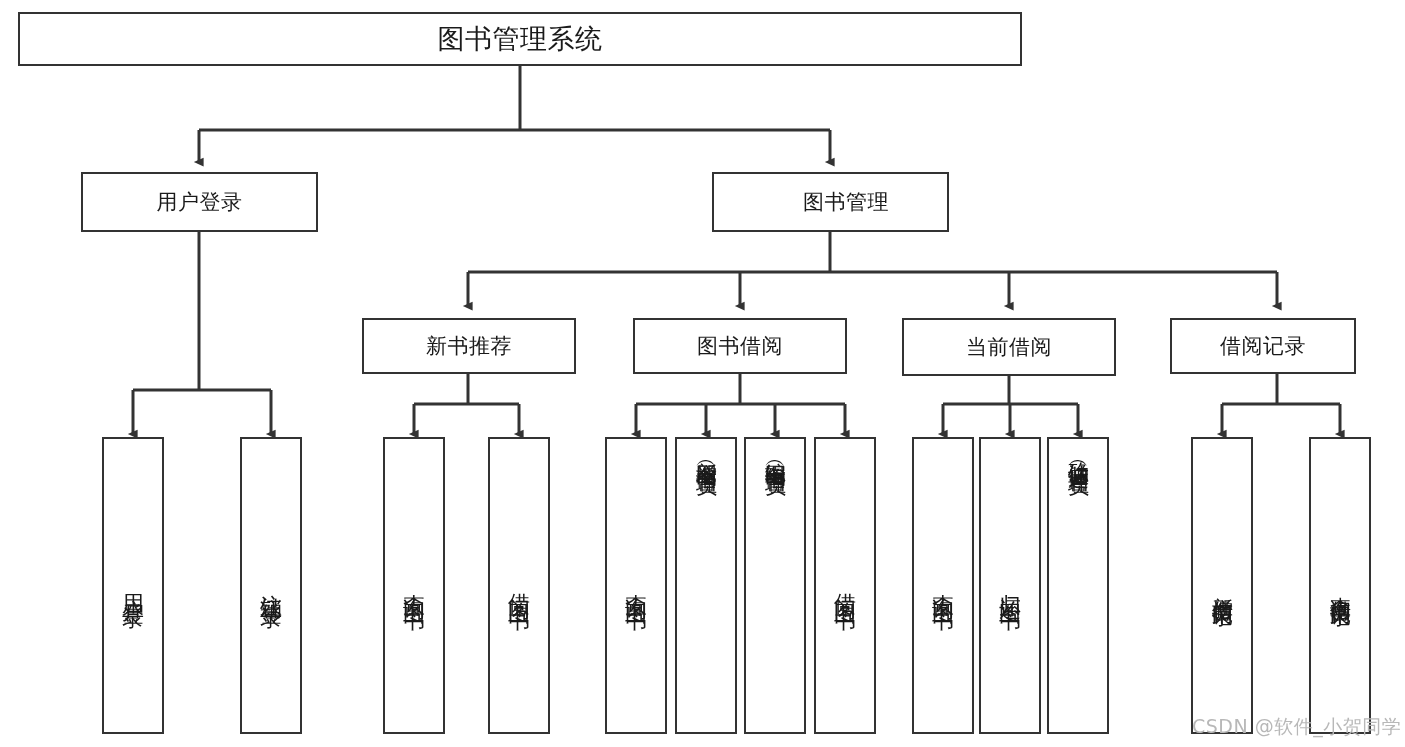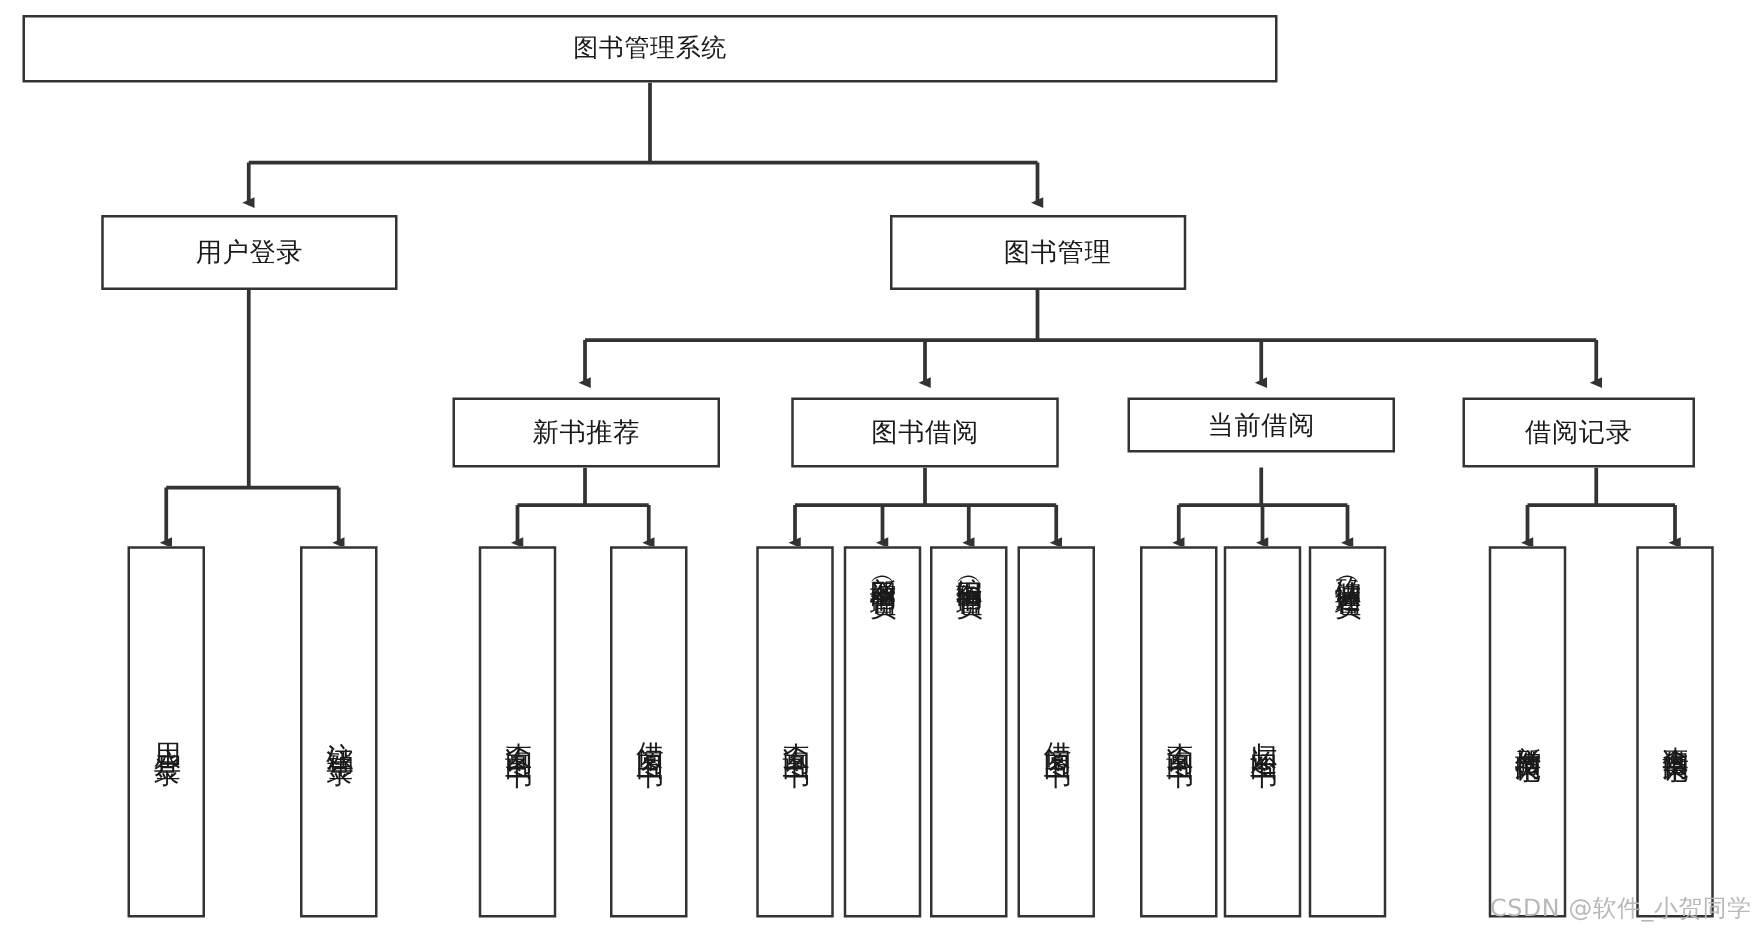--- a/index.html
+++ b/index.html
@@ -41,21 +41,21 @@
     text-align: center;
     line-height: 1.18;
     white-space: pre;
   }
   
   .node.horizontal .node-label {
     font-size: 21px;
     letter-spacing: 0.5px;
   }
   .node.root .node-label {
-    font-size: 20px;
+    font-size: 27px;
   }
   
   .node.vertical {
     align-items: flex-start;
     padding-top: 6px;
   }
   .node.vertical .node-label {
     writing-mode: vertical-rl;
     text-orientation: upright;
     font-size: 22px;
@@ -144,21 +144,21 @@
   <div class="node horizontal" style="left:712px; top:172px; width:237px; height:60px;padding-left:31px;">
     <span class="node-label">图书管理</span>
   </div>
 
   <div class="node horizontal" style="left:362px; top:318px; width:214px; height:56px;">
     <span class="node-label">新书推荐</span>
   </div>
   <div class="node horizontal" style="left:633px; top:318px; width:214px; height:56px;">
     <span class="node-label">图书借阅</span>
   </div>
-  <div class="node horizontal" style="left:902px; top:318px; width:214px; height:44px;">
+  <div class="node horizontal" style="left:902px; top:318px; width:214px; height:58px;">
     <span class="node-label">当前借阅</span>
   </div>
   <div class="node horizontal" style="left:1170px; top:318px; width:186px; height:56px;">
     <span class="node-label">借阅记录</span>
   </div>
 
   <div class="node vertical centered" style="left:102px; top:437px; width:62px; height:297px;">
     <span class="node-label">用户登录</span>
   </div>
   <div class="node vertical centered" style="left:240px; top:437px; width:62px; height:297px;">

